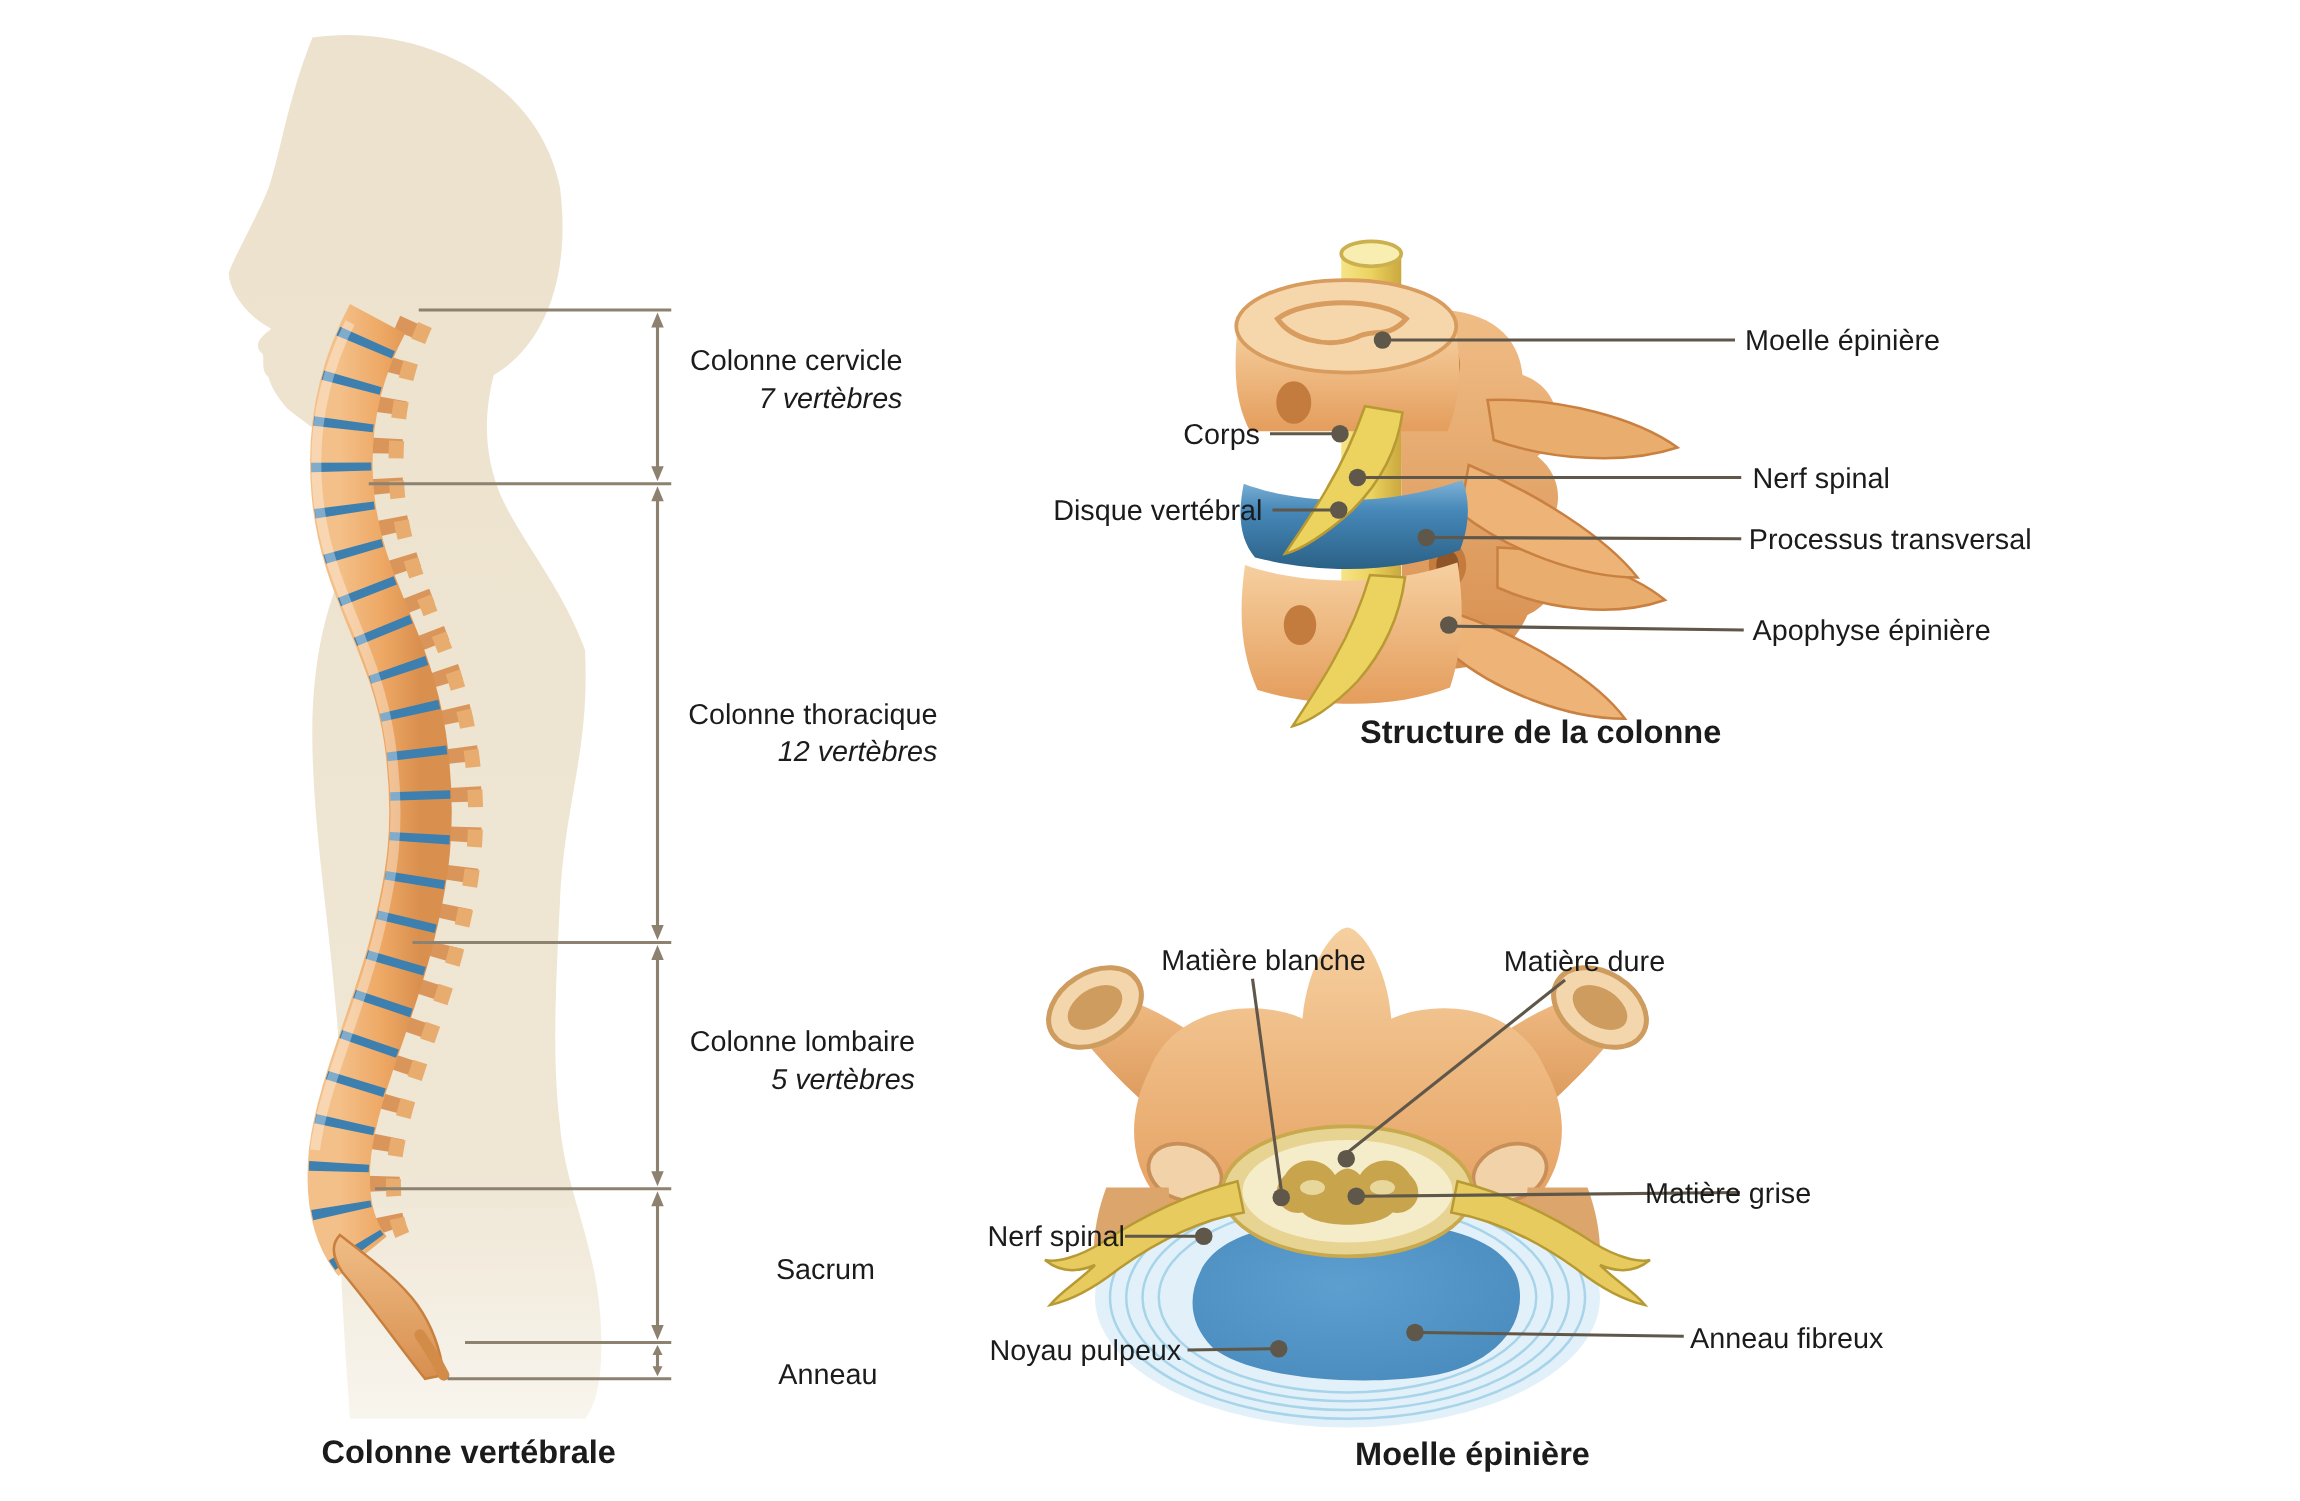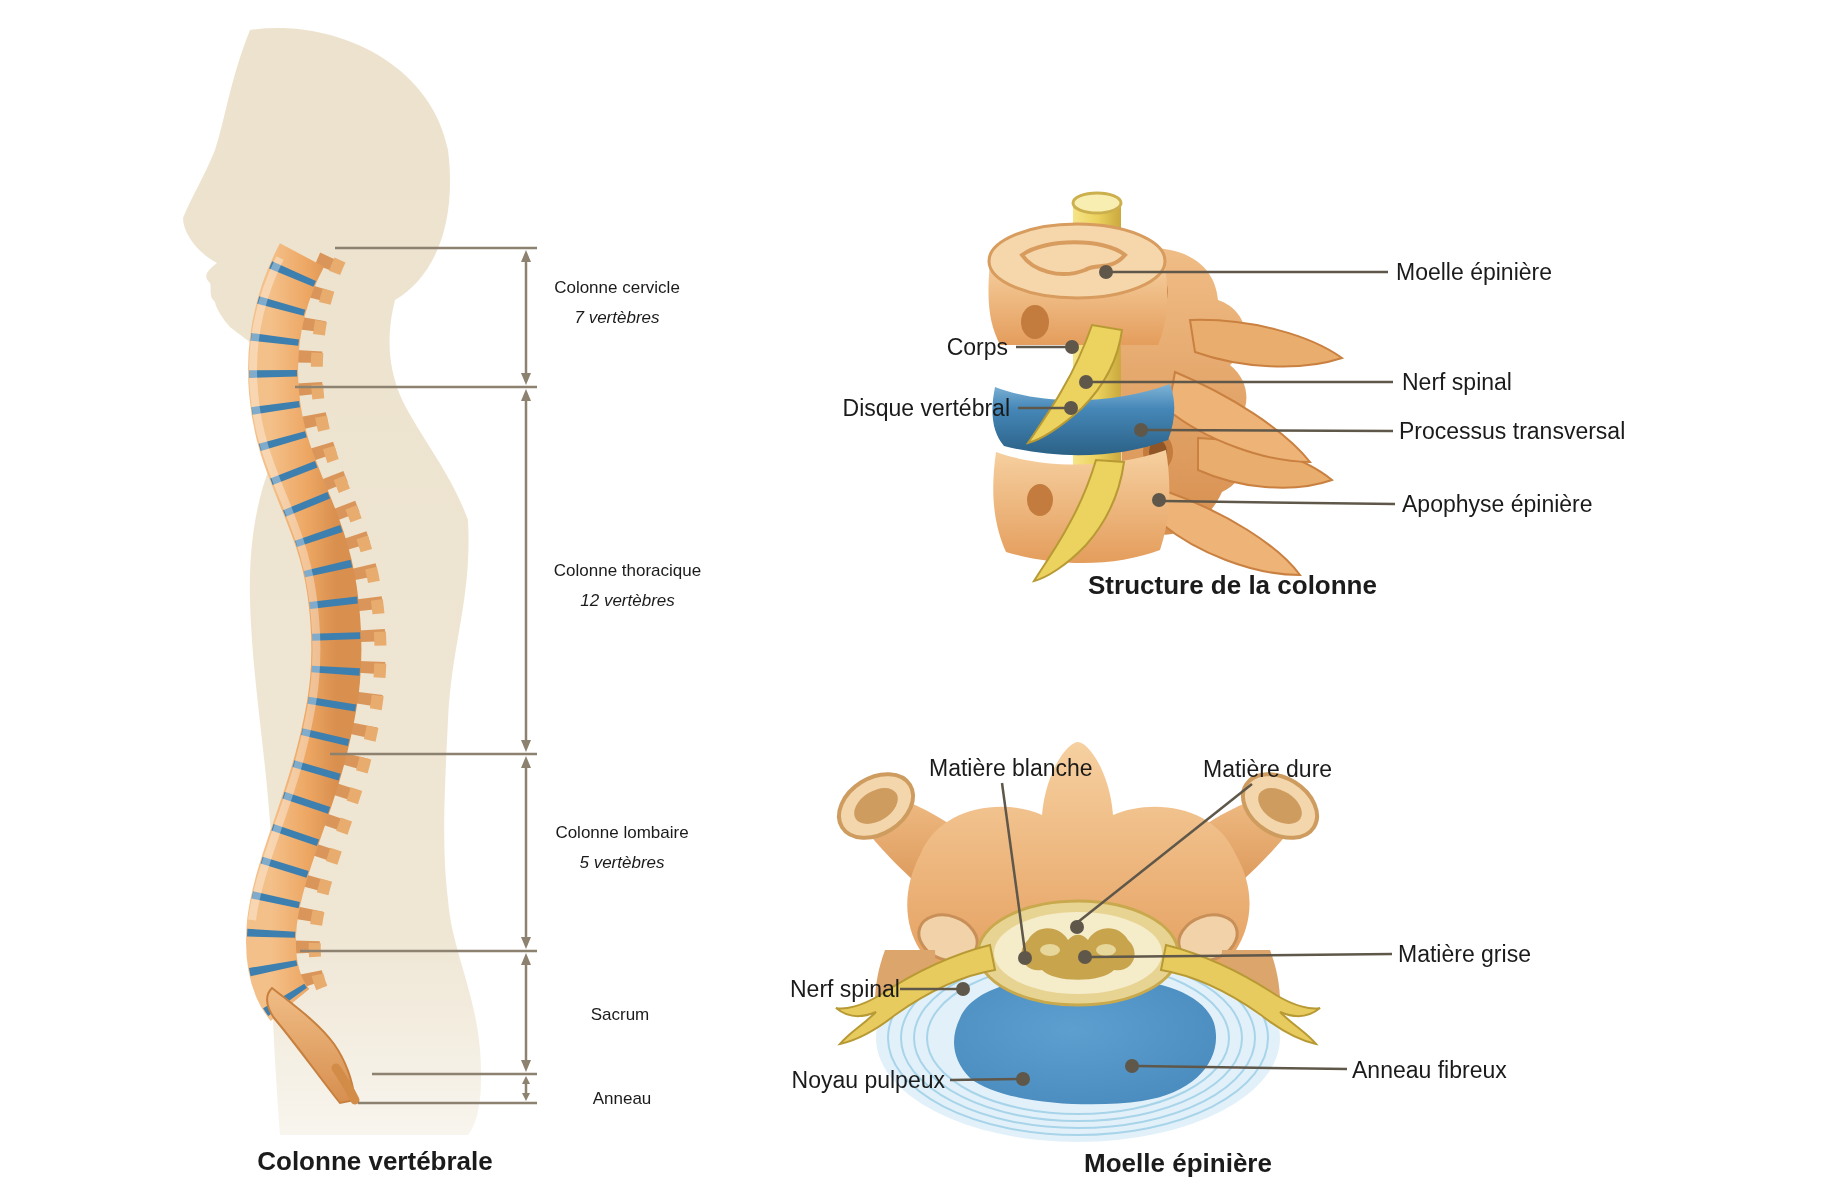--- a/index.html
+++ b/index.html
@@ -2,21 +2,21 @@
 <html><head>
 <meta charset="utf-8">
 <style>
   html,body{margin:0;padding:0;}
   body{
     width:1840px;height:1201px;position:relative;background:#ffffff;
     font-family:"Liberation Sans",sans-serif;color:#1b1b1b;overflow:hidden;
   }
   #art{position:absolute;left:0;top:0;width:1840px;height:1201px;}
   .lbl{position:absolute;font-size:23px;line-height:26px;white-space:nowrap;}
-  .sec{position:absolute;font-size:17px;line-height:30px;text-align:center;}
+  .sec{position:absolute;font-size:23px;line-height:30px;text-align:right;}
   .sec .count{font-style:italic;}
   .right{text-align:right;}
   .title{position:absolute;font-size:26px;font-weight:700;text-align:center;line-height:43px;}
 </style>
 </head>
 <body>
 
 <svg id="art" viewBox="0 0 1840 1201">
   <defs>
     <linearGradient id="gBody" x1="0" y1="0" x2="0" y2="1">
@@ -257,17 +257,17 @@
 <div class="lbl" style="left:1396px;top:259px;">Moelle épinière</div>
 <div class="lbl" style="left:1402px;top:369px;">Nerf spinal</div>
 <div class="lbl" style="left:1399px;top:418px;">Processus transversal</div>
 <div class="lbl" style="left:1402px;top:491px;">Apophyse épinière</div>
 <div class="title" style="left:1030px;top:564px;width:405px;">
   <div>Structure de la colonne</div>
 </div>
 
 <div class="lbl" style="left:929px;top:755px;">Matière blanche</div>
 <div class="lbl" style="left:1203px;top:756px;">Matière dure</div>
-<div class="lbl" style="left:1398px;top:941px;">Matière grise</div>
+<div class="lbl" style="left:1316px;top:941px;">Matière grise</div>
 <div class="lbl right" style="left:790px;top:976px;width:105px;">Nerf spinal</div>
 <div class="lbl right" style="left:780px;top:1067px;width:165px;">Noyau pulpeux</div>
 <div class="lbl" style="left:1352px;top:1057px;">Anneau fibreux</div>
 <div class="title" style="left:1028px;top:1142px;width:300px;">Moelle épinière</div>
 
 </body></html>

